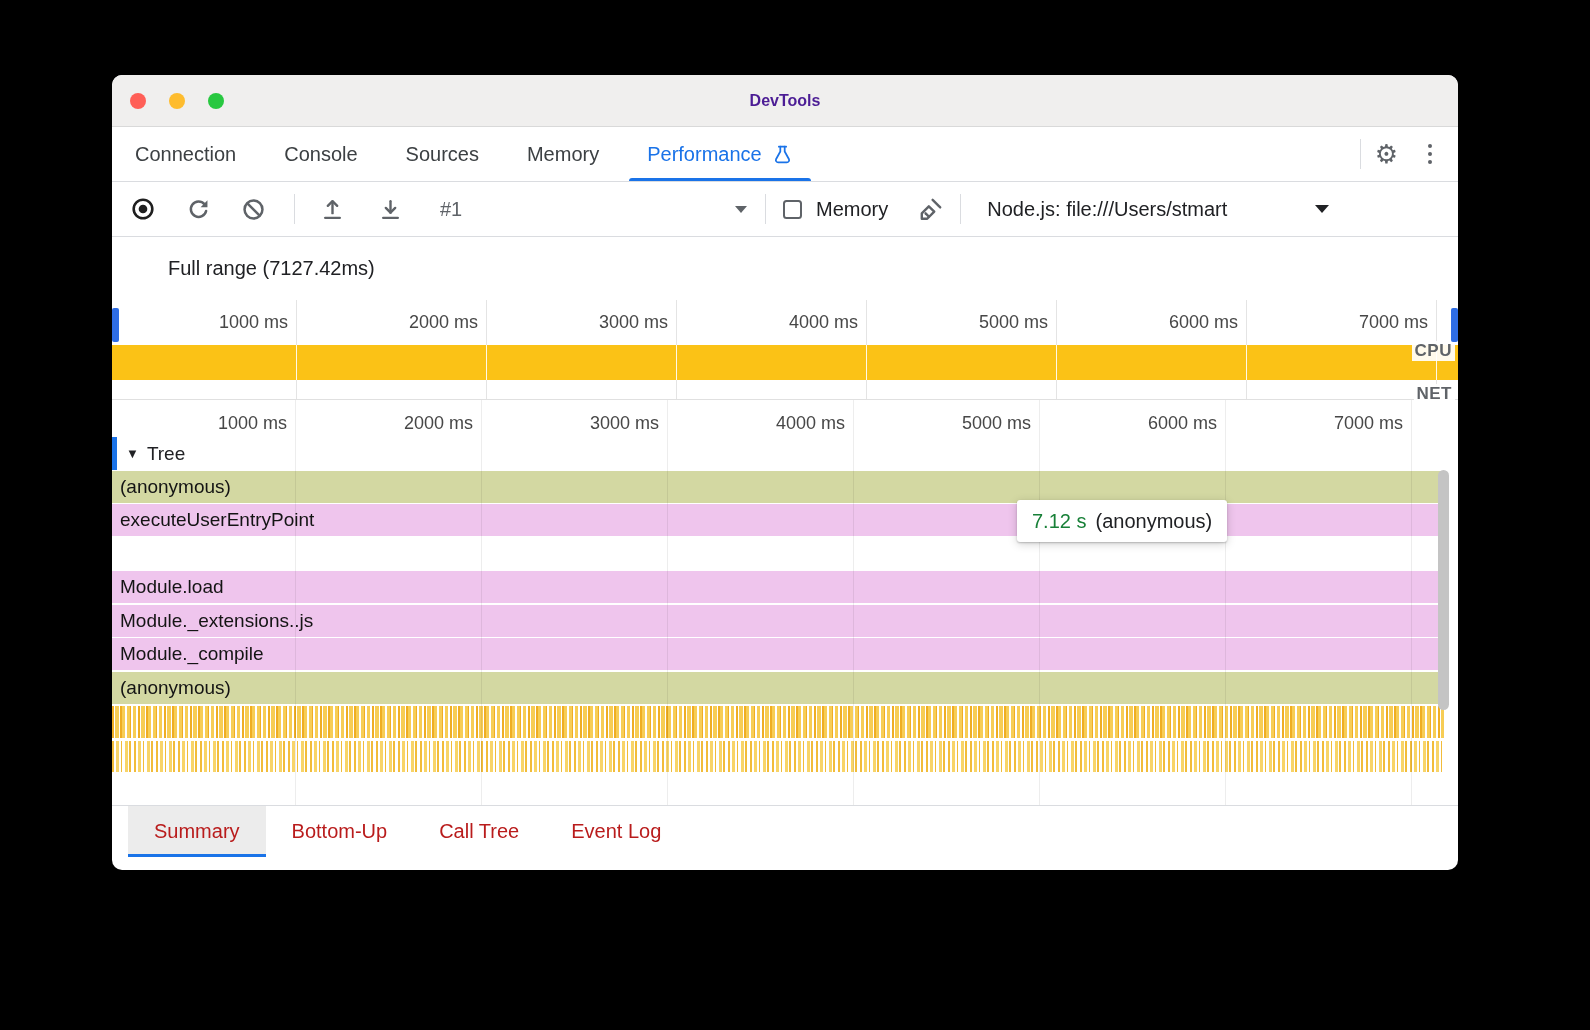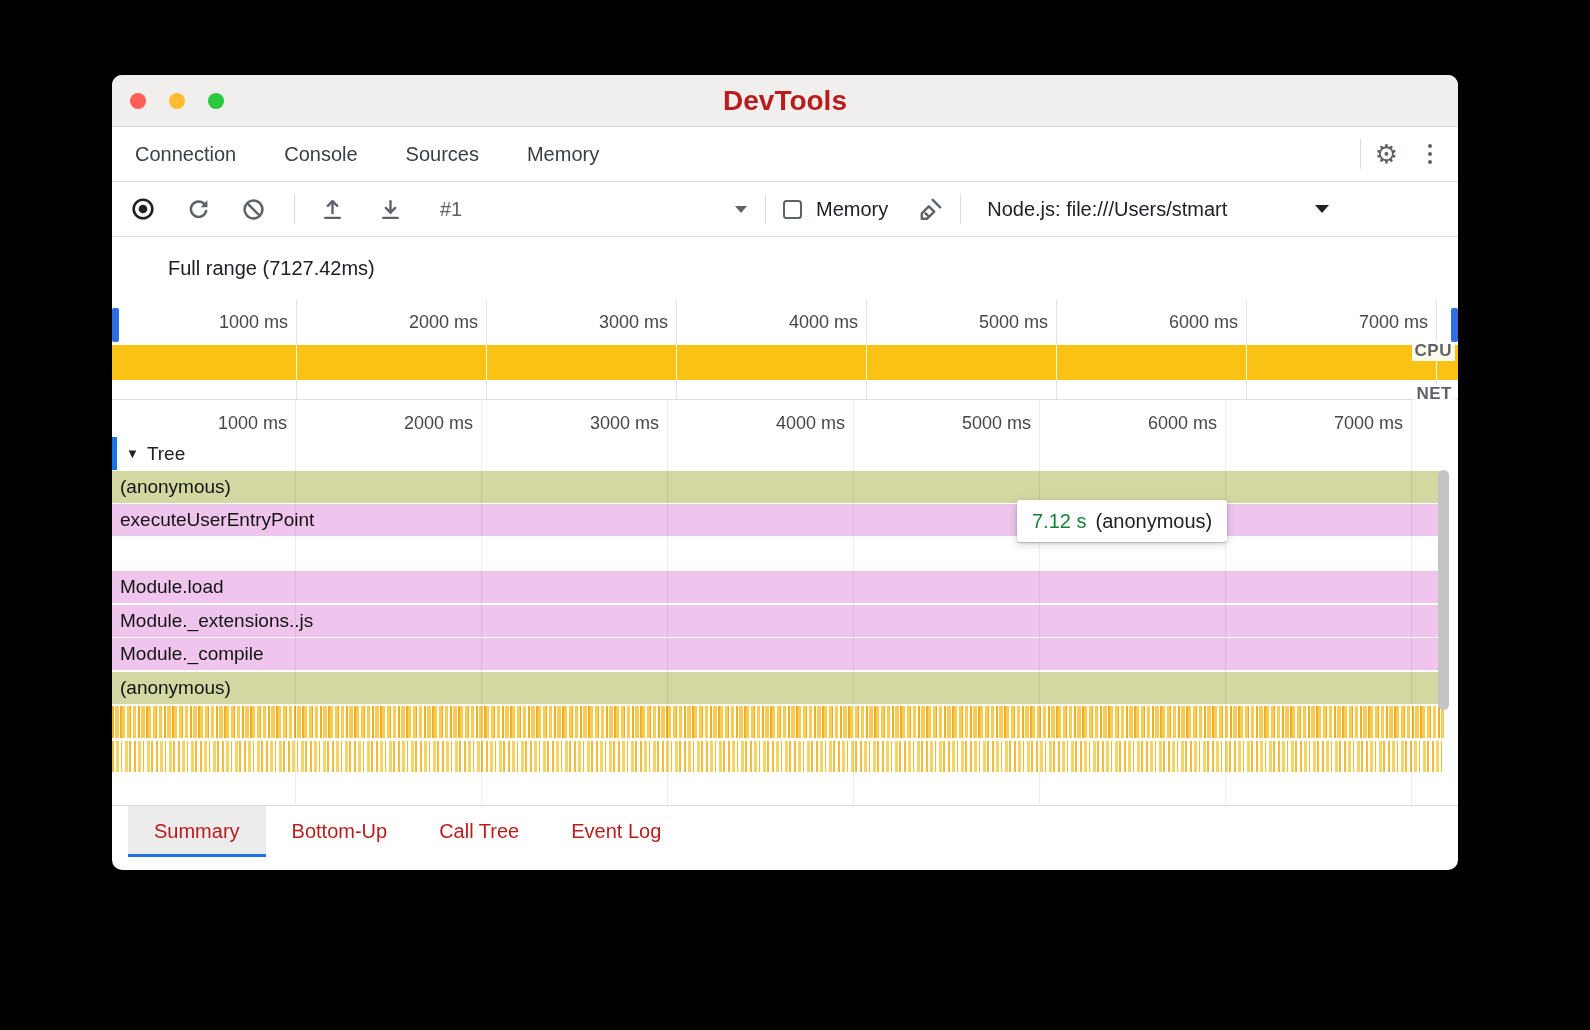--- a/index.html
+++ b/index.html
@@ -16,21 +16,21 @@
   }
   
   .titlebar{
     position:relative; height:52px; background:#f0efee;
     border-bottom:1px solid #d9d9d9;
     display:flex; align-items:center; justify-content:center;
   }
   .traffic{ position:absolute; left:18px; top:0; height:100%; display:flex; align-items:center; gap:23px; }
   .light{ width:16px; height:16px; border-radius:50%; }
   .light.red{ background:#ff5f57; } .light.yellow{ background:#febc2e; } .light.green{ background:#28c840; }
-  .title{ font-size:28px; font-weight:700; color:#b91c1c; }
+  .title{ font-size:16px; font-weight:700; color:#4c1d95; }
 
   
   .tabbar{ height:55px; background:#fff; border-bottom:1px solid #dadce0; display:flex; align-items:stretch; }
   .tab{ display:flex; align-items:center; padding:0 24px; font-size:20px; color:#3c4043; position:relative; }
   .tab.first{ padding-left:23px; }
   .tab.active{ color:#1a73e8; }
   .tab.active::after{ content:""; position:absolute; left:6px; right:6px; bottom:0; height:3px; background:#1a73e8; border-radius:3px 3px 0 0; }
   .flask{ margin-left:10px; display:flex; align-items:center; }
   .tabbar-right{ margin-left:auto; display:flex; align-items:center; padding-right:10px; }
   .vdiv{ width:1px; height:30px; background:#dadce0; }
@@ -126,20 +126,31 @@
       <span class="light green"></span>
     </div>
     <div class="title">DevTools</div>
   </div>
 
   <div class="tabbar">
     <div class="tab first">Connection</div>
     <div class="tab">Console</div>
     <div class="tab">Sources</div>
     <div class="tab">Memory</div>
+    <div class="tab active">
+      <span>Performance</span>
+      <span class="flask">
+        <svg width="21" height="21" viewBox="0 0 24 24">
+            <g fill="none" stroke="#1a73e8" stroke-width="2" stroke-linecap="round" stroke-linejoin="round">
+              <path d="M9.5 3v5.6L4.6 17.4A2.6 2.6 0 0 0 7 21h10a2.6 2.6 0 0 0 2.4-3.6L14.5 8.6V3"></path>
+              <path d="M7.8 3h8.4"></path>
+            </g>
+          </svg>
+      </span>
+    </div>
     <div class="tabbar-right">
       <span class="vdiv"></span>
       <span class="gear">⚙</span>
       <span class="kebab">
           <i></i>
           <i></i>
           <i></i>
         </span>
     </div>
   </div>

